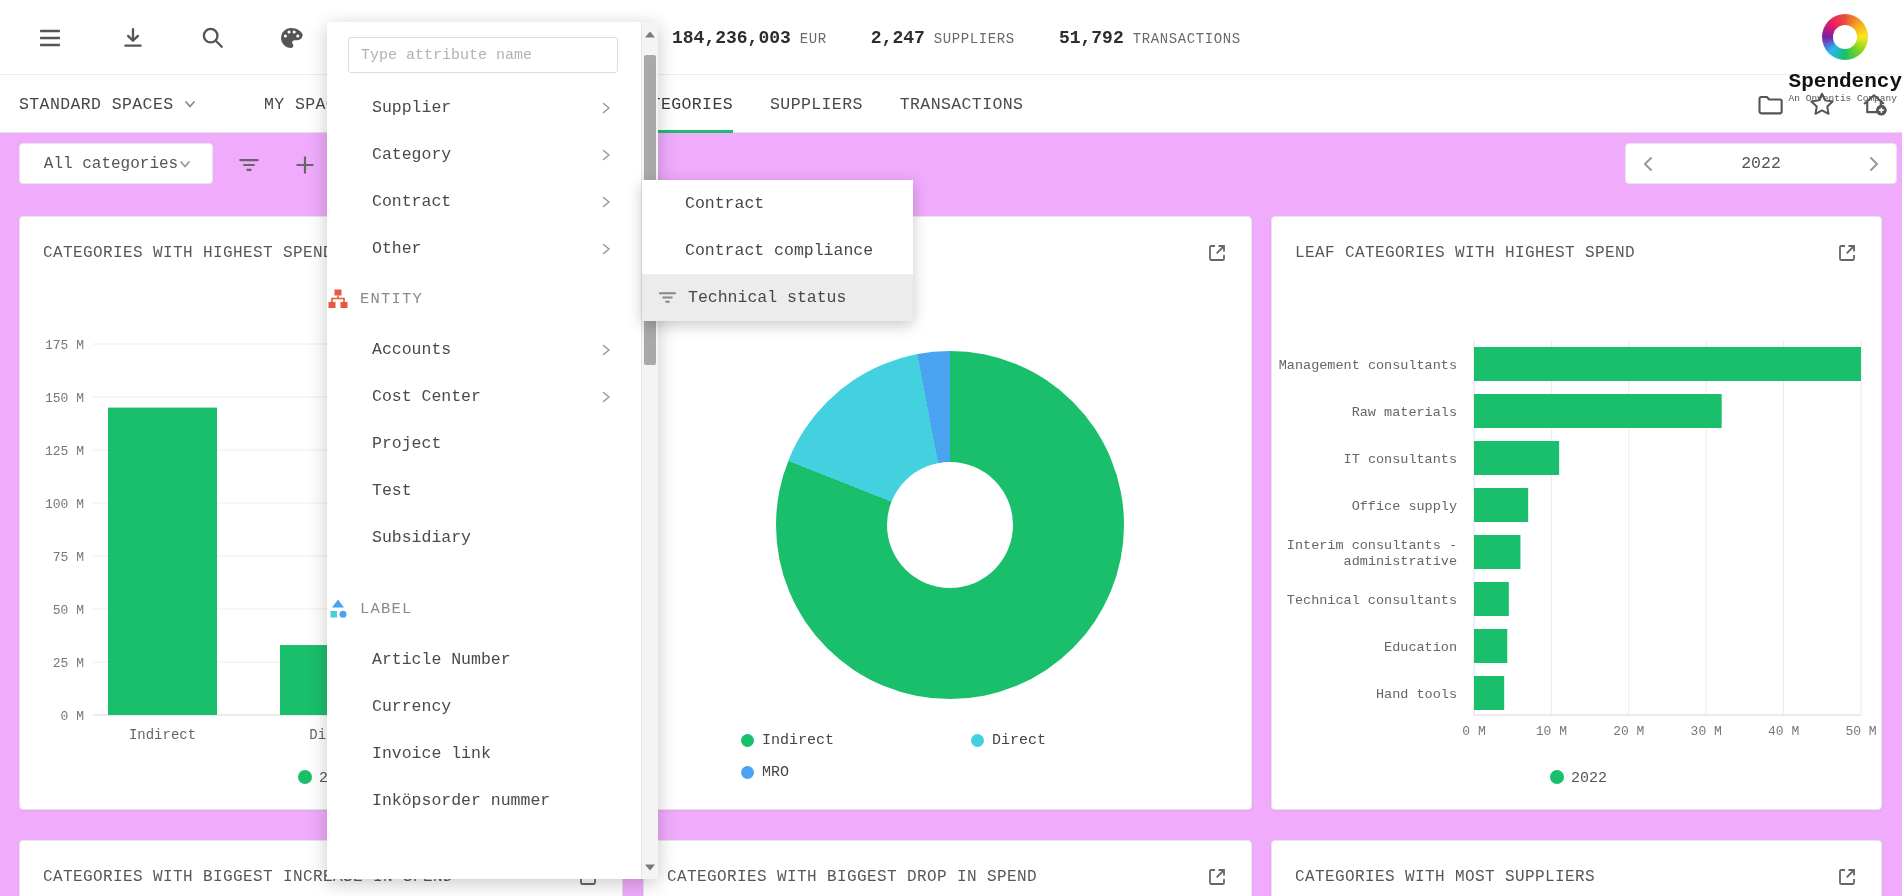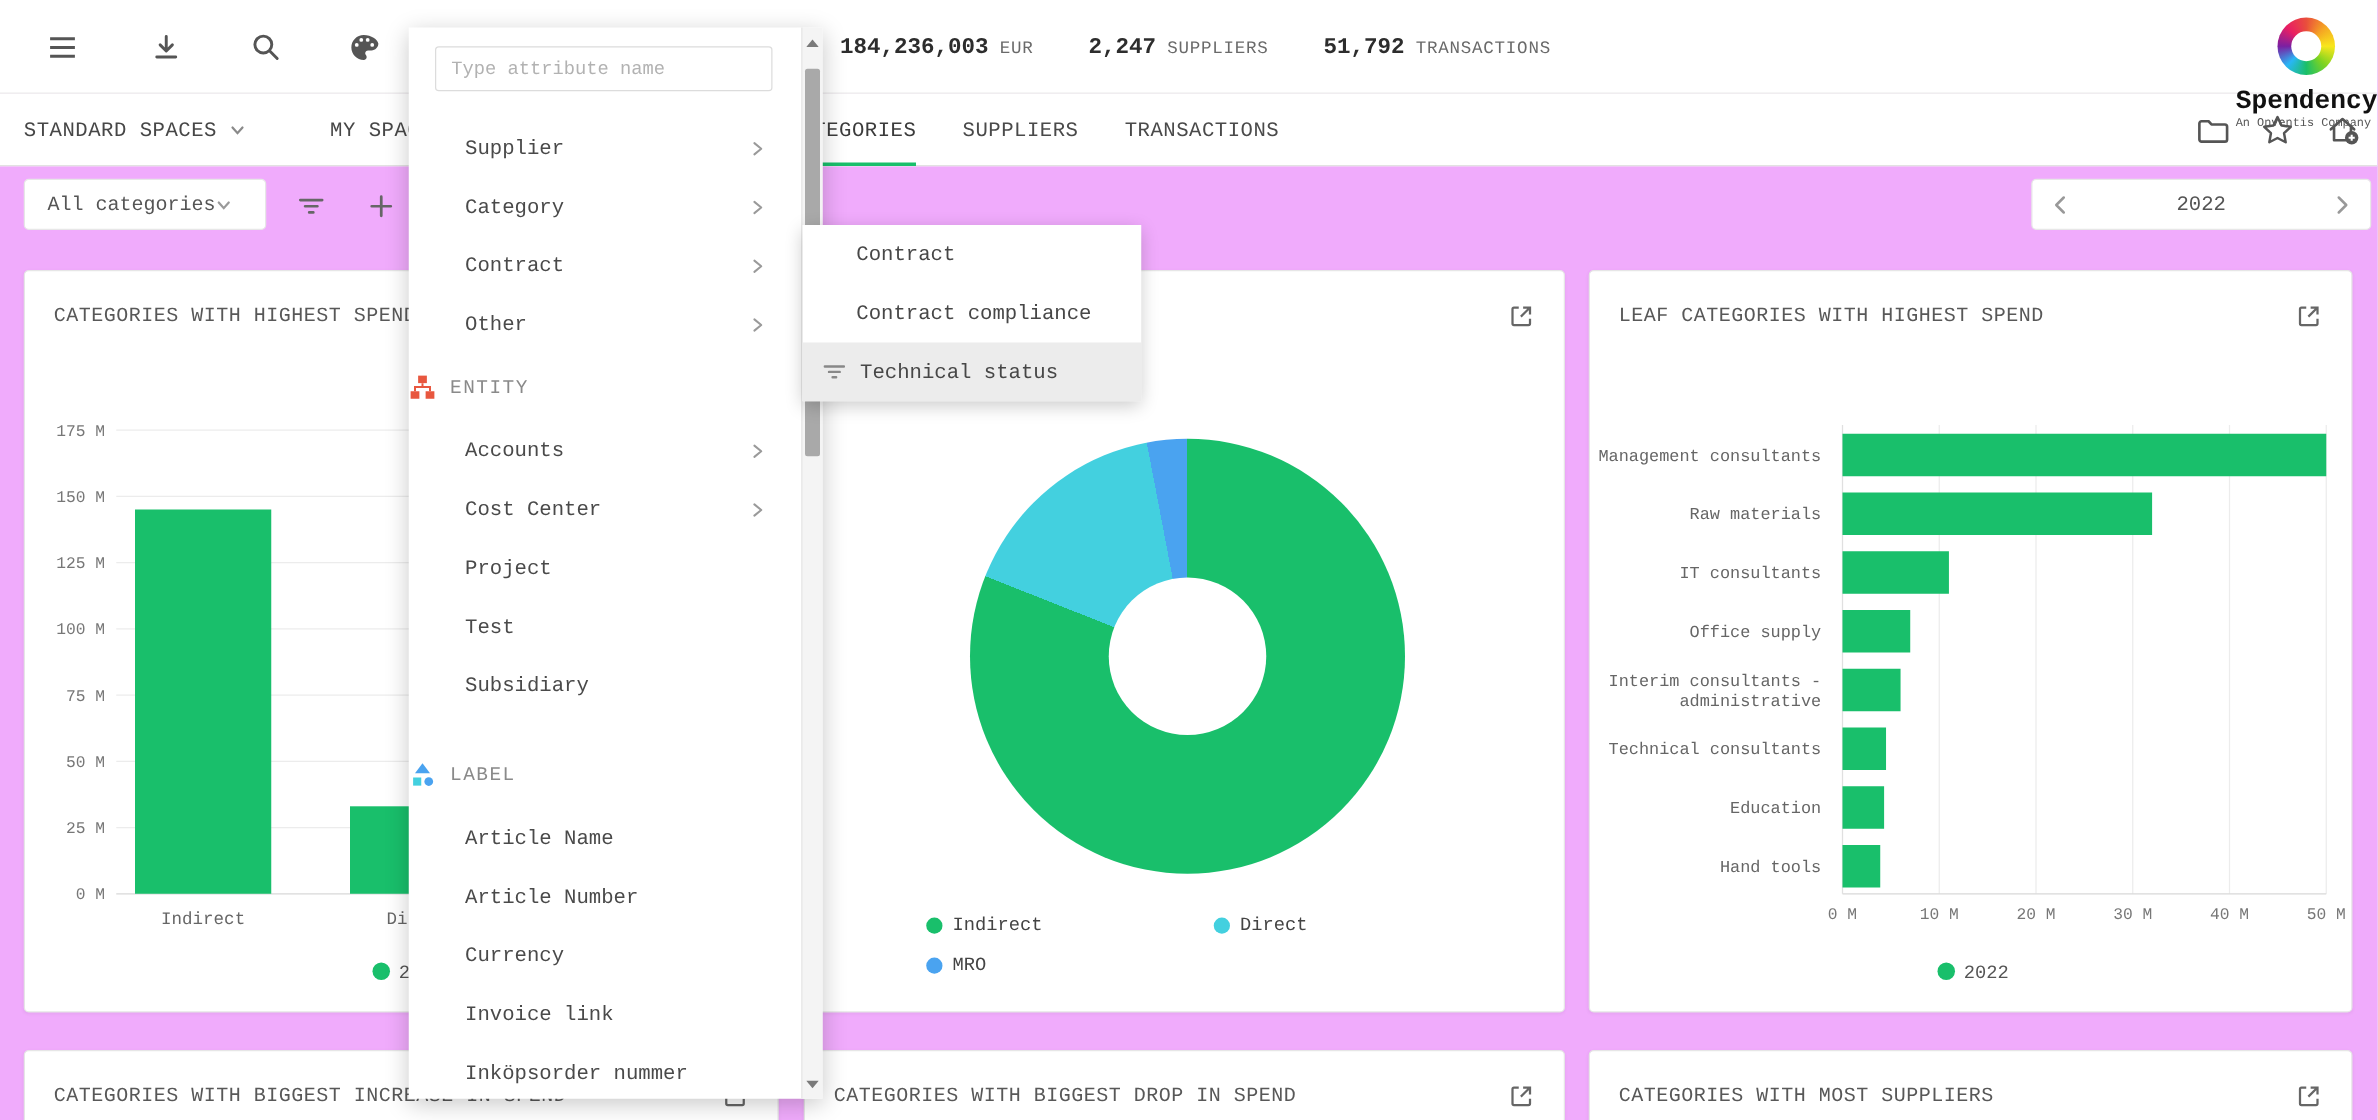--- a/index.html
+++ b/index.html
@@ -25,21 +25,21 @@
   .tabbar { position:absolute; top:75px; left:0; right:0; height:58px; background:#fff; border-bottom:1px solid #e2e2e2; z-index:9; }
   .space-tab { position:absolute; top:0; height:58px; display:flex; align-items:center; gap:9px; font-size:16.5px; color:#474747; letter-spacing:.4px; cursor:pointer; }
   .view-tabs { position:absolute; left:630px; top:0; height:58px; display:flex; gap:37px; }
   .view-tab { height:100%; display:flex; align-items:center; font-size:16.5px; color:#4a4a4a; letter-spacing:.4px; cursor:pointer; }
   .view-tab.active { box-shadow:inset 0 -3px 0 #19bf6b; color:#3b3b3b; }
   .tab-icon { position:absolute; top:15px; width:28px; height:28px; color:#555; cursor:pointer; }
 
   
   .filterbar { position:absolute; top:133px; left:0; right:0; height:61px; }
   .pill { position:absolute; top:10px; height:41px; background:#fff; border:1px solid #e7e7e7; border-radius:4px; }
-  .cat-pill { left:19px; width:194px; display:flex; align-items:center; justify-content:flex-start; padding:0 14px 0 18px; font-size:16px; color:#555; cursor:pointer; }
+  .cat-pill { left:19px; width:194px; display:flex; align-items:center; justify-content:center; padding:0 14px 0 18px; font-size:16px; color:#555; cursor:pointer; }
   .fb-icon { position:absolute; top:20px; width:24px; height:24px; color:#666; cursor:pointer; }
   .year-pill { left:1625px; width:272px; }
   .year-label { position:absolute; left:0; right:0; top:0; height:39px; display:flex; align-items:center; justify-content:center; font-size:16.5px; color:#555; }
   .year-btn { position:absolute; top:9px; width:22px; height:22px; color:#999; cursor:pointer; }
 
   
   .card { position:absolute; background:#fff; border:1px solid #e6e6e6; border-radius:4px; box-shadow:0 1px 3px rgba(0,0,0,.05); }
   .card-title { position:absolute; left:23px; top:27px; font-size:16px; color:#585858; letter-spacing:.4px; white-space:nowrap; overflow:hidden; max-width:78%; }
   .popout { position:absolute; right:22px; top:24px; width:24px; height:24px; color:#666; cursor:pointer; }
   #card1 { left:19px; top:216px; width:604px; height:594px; }
@@ -53,21 +53,21 @@
   
   .donut { position:absolute; left:132px; top:134px; width:348px; height:348px; border-radius:50%; cursor:pointer; }
   .donut-hole { position:absolute; left:50%; top:50%; width:126px; height:126px; margin:-63px 0 0 -63px; background:#fff; border-radius:50%; }
   .legend-item { position:absolute; display:flex; align-items:center; gap:8px; font-size:15px; color:#444; }
   .legend-dot { width:13px; height:13px; border-radius:50%; }
   .leg-0 { left:97px; top:515px; } .leg-1 { left:327px; top:515px; } .leg-2 { left:97px; top:547px; }
 
   
   .attr-menu { position:absolute; left:327px; top:22px; width:331px; height:857px; background:#fff; box-shadow:0 4px 18px rgba(0,0,0,.22); z-index:80; }
   .attr-list { position:absolute; left:0; top:0; width:314px; bottom:0; overflow:hidden; }
-  .attr-search { display:block; width:270px; margin:15px 0 22px 21px; height:36px; border:1px solid #dcdcdc; border-radius:3px; padding:0 12px; font-size:15px; color:#444; font-family:inherit; outline:none; }
+  .attr-search { display:block; width:270px; margin:15px 0 11px 21px; height:36px; border:1px solid #dcdcdc; border-radius:3px; padding:0 12px; font-size:15px; color:#444; font-family:inherit; outline:none; }
   .attr-search::placeholder { color:#b2b2b2; }
   .attr-item { height:47px; display:flex; align-items:center; padding:0 26px 0 45px; font-size:16.5px; color:#4a4a4a; cursor:pointer; }
   .attr-item .chev { margin-left:auto; }
   .attr-header { height:54px; display:flex; align-items:center; gap:11px; font-size:15.5px; color:#8a8a8a; letter-spacing:1.2px; }
   .attr-header.gap { margin-top:21px; }
   .attr-scrollbar { position:absolute; right:0; top:0; width:17px; bottom:0; background:#f4f4f4; border-left:1px solid #e6e6e6; }
   .sb-btn { position:absolute; left:0; width:16px; height:24px; display:flex; align-items:center; justify-content:center; cursor:pointer; }
   .sb-up { top:0; } .sb-down { bottom:0; }
   .sb-thumb { position:absolute; left:2px; top:33px; width:12px; height:310px; background:#a9a9a9; border-radius:2px; cursor:pointer; }
 
@@ -395,23 +395,20 @@
         </div>
         <div class="attr-header gap">
           <svg width="22" height="22" viewBox="0 0 22 22">
             <polygon points="11,1.5 17,9.5 5,9.5" fill="#4aa3f0"></polygon>
             <rect x="3.5" y="13" width="6.5" height="6.5" fill="#43d0df"></rect>
             <circle cx="16" cy="16.2" r="3.5" fill="#4aa3f0"></circle>
           </svg>
           <span>LABEL</span>
         </div>
         <div class="attr-item">
-          <span>Article Name</span>
-        </div>
-        <div class="attr-item">
           <span>Article Number</span>
         </div>
         <div class="attr-item">
           <span>Currency</span>
         </div>
         <div class="attr-item">
           <span>Invoice link</span>
         </div>
         <div class="attr-item">
           <span>Inköpsorder nummer</span>

